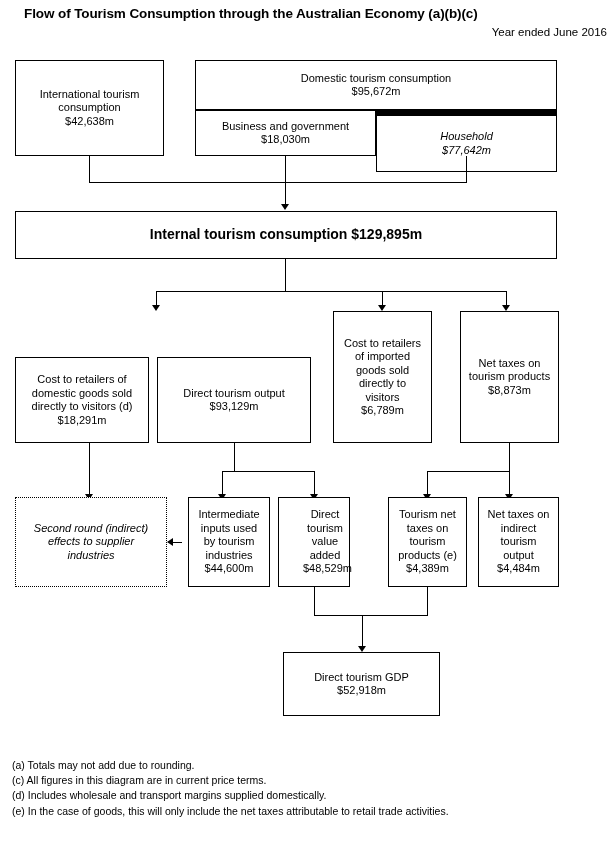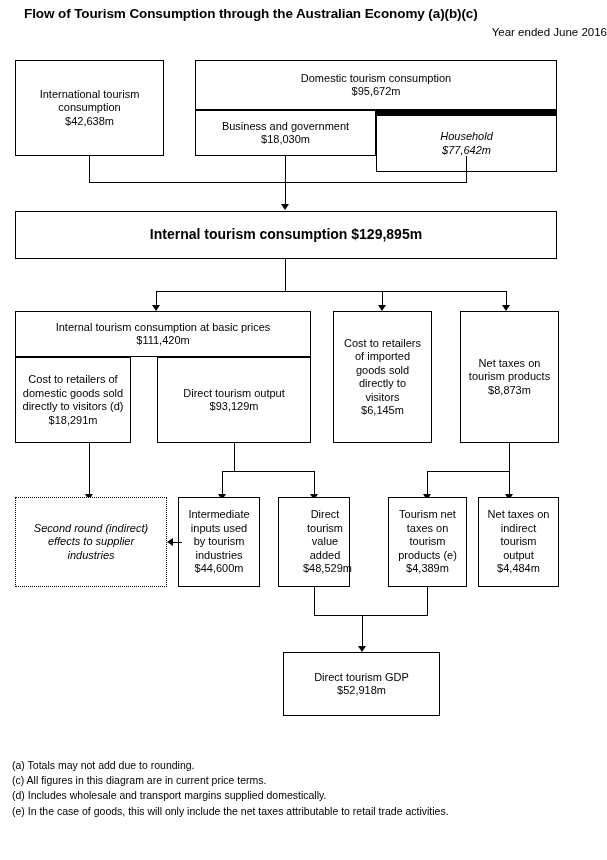--- a/index.html
+++ b/index.html
@@ -130,42 +130,38 @@
 
   <div class="ln v" style="left:285px; top:259px; height:32px;"></div>
   <div class="ln h" style="left:156px; top:291px; width:350px;"></div>
   <div class="ln v" style="left:156px; top:291px; height:16px;"></div>
   <div class="arw" style="left:152px; top:305px;"></div>
   <div class="ln v" style="left:382px; top:291px; height:16px;"></div>
   <div class="arw" style="left:378px; top:305px;"></div>
   <div class="ln v" style="left:506px; top:291px; height:16px;"></div>
   <div class="arw" style="left:502px; top:305px;"></div>
 
-  <div class="box" style="left:15px; top:311px; width:296px; height:46px;">
-    <span class="txt">Internal tourism consumption at basic prices
-$111,420m</span>
-  </div>
-  <div class="box topdiv" style="left:15px; top:357px; width:116px; height:86px;">
+  <div class="box topdiv" style="left:15px; top:357px; width:134px; height:86px;">
     <span class="txt">Cost to retailers of
 domestic goods sold
 directly to visitors (d)
 $18,291m</span>
   </div>
   <div class="box topdiv leftdiv" style="left:157px; top:357px; width:154px; height:86px;">
     <span class="txt">Direct tourism output
 $93,129m</span>
   </div>
 
   <div class="box" style="left:333px; top:311px; width:99px; height:132px;">
     <span class="txt">Cost to retailers
 of imported
 goods sold
 directly to
 visitors
-$6,145m</span>
+$6,789m</span>
   </div>
 
   <div class="box" style="left:460px; top:311px; width:99px; height:132px;">
     <span class="txt">Net taxes on
 tourism products
 $8,873m</span>
   </div>
 
   <div class="ln v" style="left:89px; top:443px; height:53px;"></div>
   <div class="arw" style="left:85px; top:494px;"></div>
@@ -183,21 +179,21 @@
   <div class="arw" style="left:423px; top:494px;"></div>
   <div class="ln v" style="left:509px; top:471px; height:25px;"></div>
   <div class="arw" style="left:505px; top:494px;"></div>
 
   <div class="box dotted" style="left:15px; top:497px; width:152px; height:90px;">
     <span class="txt">Second round (indirect)
 effects to supplier
 industries</span>
   </div>
 
-  <div class="box" style="left:178px; top:497px; width:82px; height:90px;">
+  <div class="box" style="left:188px; top:497px; width:82px; height:90px;">
     <span class="txt">Intermediate
 inputs used
 by tourism
 industries
 $44,600m</span>
   </div>
 
   <div class="ln h" style="left:173px; top:542px; width:9px;"></div>
   <div class="arw left" style="left:167px; top:538px;"></div>
 

